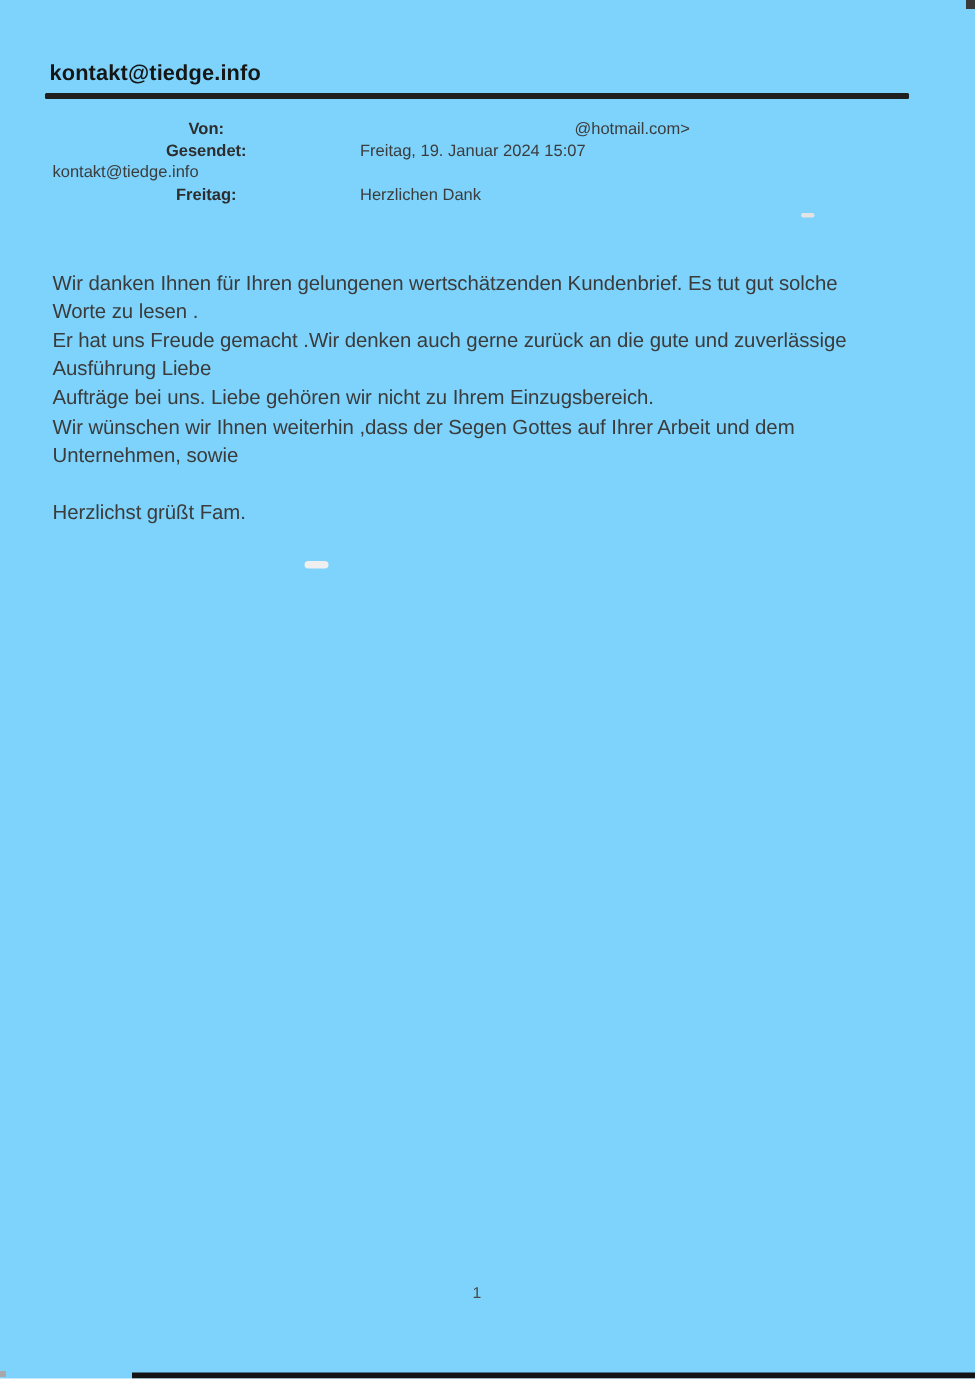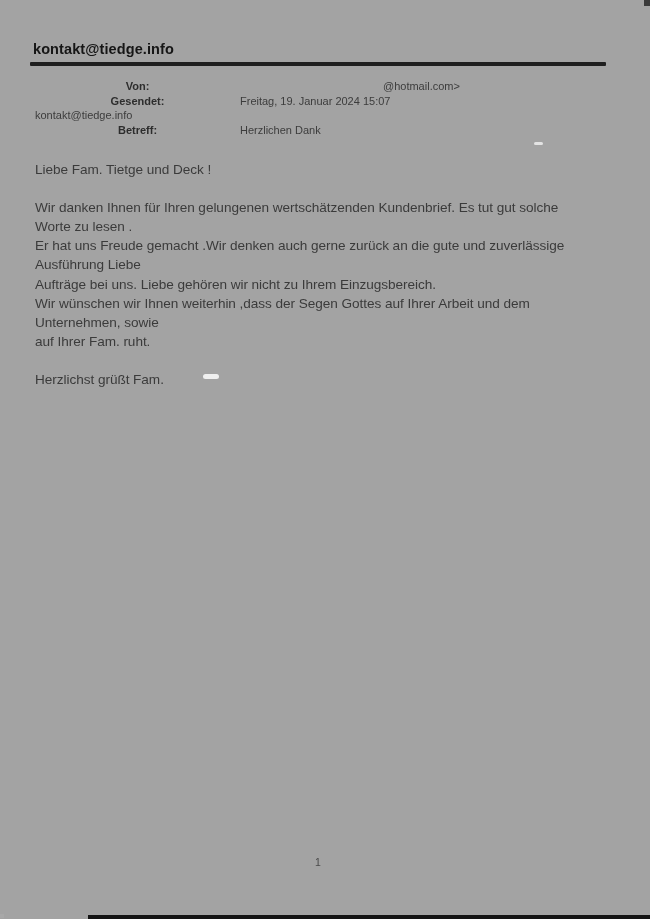--- a/index.html
+++ b/index.html
@@ -5,21 +5,21 @@
   html, body {
     margin: 0; padding: 0;
     width: 650px; height: 919px;
     background: #fcfcfc;
     overflow: hidden;
     font-family: "Liberation Sans", "DejaVu Sans", sans-serif;
   }
   .page {
     position: relative;
     width: 650px; height: 919px;
-    background: #a3a3a3;
+    background: #7dd3fc;
   }
   .account-title {
     position: absolute;
     left: 33px; top: 41px;
     font-size: 14.5px;
     font-weight: bold;
     color: #161616;
     letter-spacing: 0.1px;
     white-space: nowrap;
   }
@@ -124,38 +124,36 @@
       <span class="field-value from-value">@hotmail.com&gt;</span>
     </div>
     <div class="field-row">
       <span class="field-label">Gesendet:</span>
       <span class="field-value">Freitag, 19. Januar 2024 15:07</span>
     </div>
     <div class="field-row">
       <span class="field-value">kontakt@tiedge.info</span>
     </div>
     <div class="field-row">
-      <span class="field-label">Betreff:</span>
+      <span class="field-label">Freitag:</span>
       <span class="field-value">Herzlichen Dank</span>
     </div>
   </div>
 
   <div class="scan-smudge-a"></div>
 
   <div class="letter-body">
-    <div class="body-line">Liebe Fam. Tietge und Deck !</div>
     <div class="body-line"></div>
     <div class="body-line">Wir danken Ihnen für Ihren gelungenen wertschätzenden Kundenbrief. Es tut gut solche</div>
     <div class="body-line">Worte zu lesen .</div>
     <div class="body-line">Er hat uns Freude gemacht .Wir denken auch gerne zurück an die gute und zuverlässige</div>
     <div class="body-line">Ausführung Liebe</div>
     <div class="body-line">Aufträge bei uns. Liebe gehören wir nicht zu Ihrem Einzugsbereich.</div>
     <div class="body-line">Wir wünschen wir Ihnen weiterhin ,dass der Segen Gottes auf Ihrer Arbeit und dem</div>
     <div class="body-line">Unternehmen, sowie</div>
-    <div class="body-line">auf Ihrer Fam. ruht.</div>
     <div class="body-line"></div>
     <div class="body-line">Herzlichst grüßt Fam.</div>
   </div>
 
   <div class="scan-smudge-b"></div>
 
   <div class="page-number">1</div>
 
   <div class="scan-speck-bottom-left"></div>
   <div class="scan-bar-bottom"></div>

